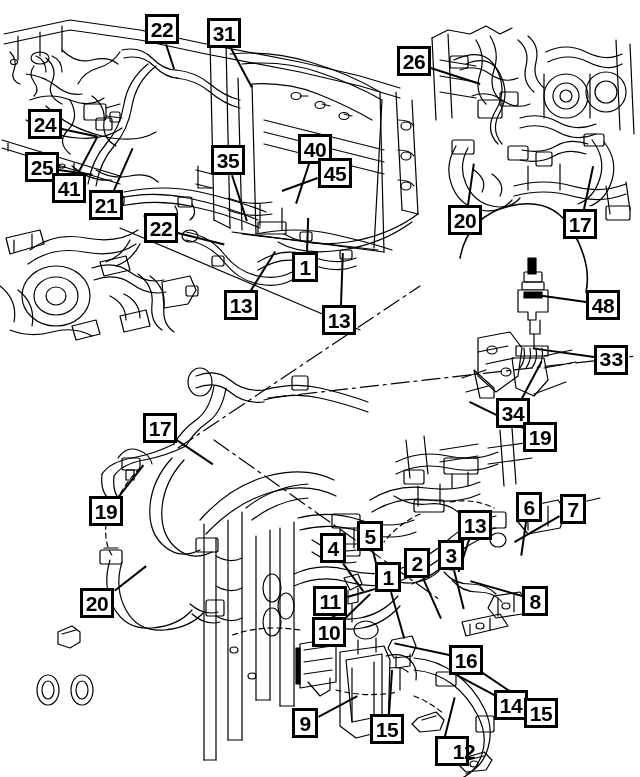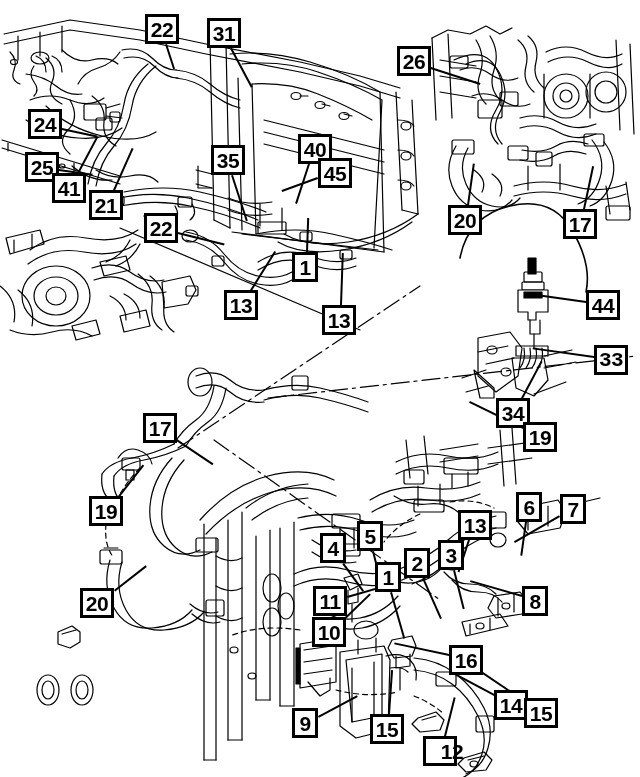--- a/index.html
+++ b/index.html
@@ -426,21 +426,21 @@
       <div class="leader" style="left: 250.373px; top: 290px; width: 46px; transform: rotate(-58deg);"></div>
       <div class="callout w2" style="left: 224px; top: 290px;">
         <span>13</span>
       </div>
       <div class="leader" style="left: 339.524px; top: 305px; width: 52px; transform: rotate(-88deg);"></div>
       <div class="callout w2" style="left: 322px; top: 305px;">
         <span>13</span>
       </div>
       <div class="leader" style="left: 586px; top: 302.611px; width: 52px; transform: rotate(188deg);"></div>
       <div class="callout w2" style="left: 586px; top: 290px;">
-        <span>44</span>
+        <span>48</span>
       </div>
       <div class="leader" style="left: 594px; top: 357.611px; width: 62px; transform: rotate(188deg);"></div>
       <div class="callout w2" style="left: 594px; top: 345px; font-family: Liberation Mono, monospace;">
         <span>33</span>
       </div>
       <div class="leader" style="left: 520.976px; top: 398px; width: 42px; transform: rotate(-62deg);"></div>
       <div class="callout w2" style="left: 496px; top: 398px;">
         <span>34</span>
       </div>
       <div class="leader" style="left: 523px; top: 428.709px; width: 60px; transform: rotate(206deg);"></div>
@@ -517,18 +517,18 @@
       </div>
       <div class="leader" style="left: 494px; top: 695.961px; width: 50px; transform: rotate(208deg);"></div>
       <div class="callout w2" style="left: 494px; top: 690px; justify-content: center;">
         <span>14</span>
       </div>
       <div class="leader" style="left: 524px; top: 701.533px; width: 64px; transform: rotate(214deg);"></div>
       <div class="callout w2" style="left: 524px; top: 698px;">
         <span>15</span>
       </div>
       <div class="leader" style="left: 443.74px; top: 736px; width: 40px; transform: rotate(-76deg);"></div>
-      <div class="callout w2" style="left: 423px; top: 736px; padding-left: 24px;">
+      <div class="callout w2" style="left: 435px; top: 736px; padding-left: 24px;">
         <span>12</span>
       </div>
     </div>
 
 </div>
 
 </body></html>

